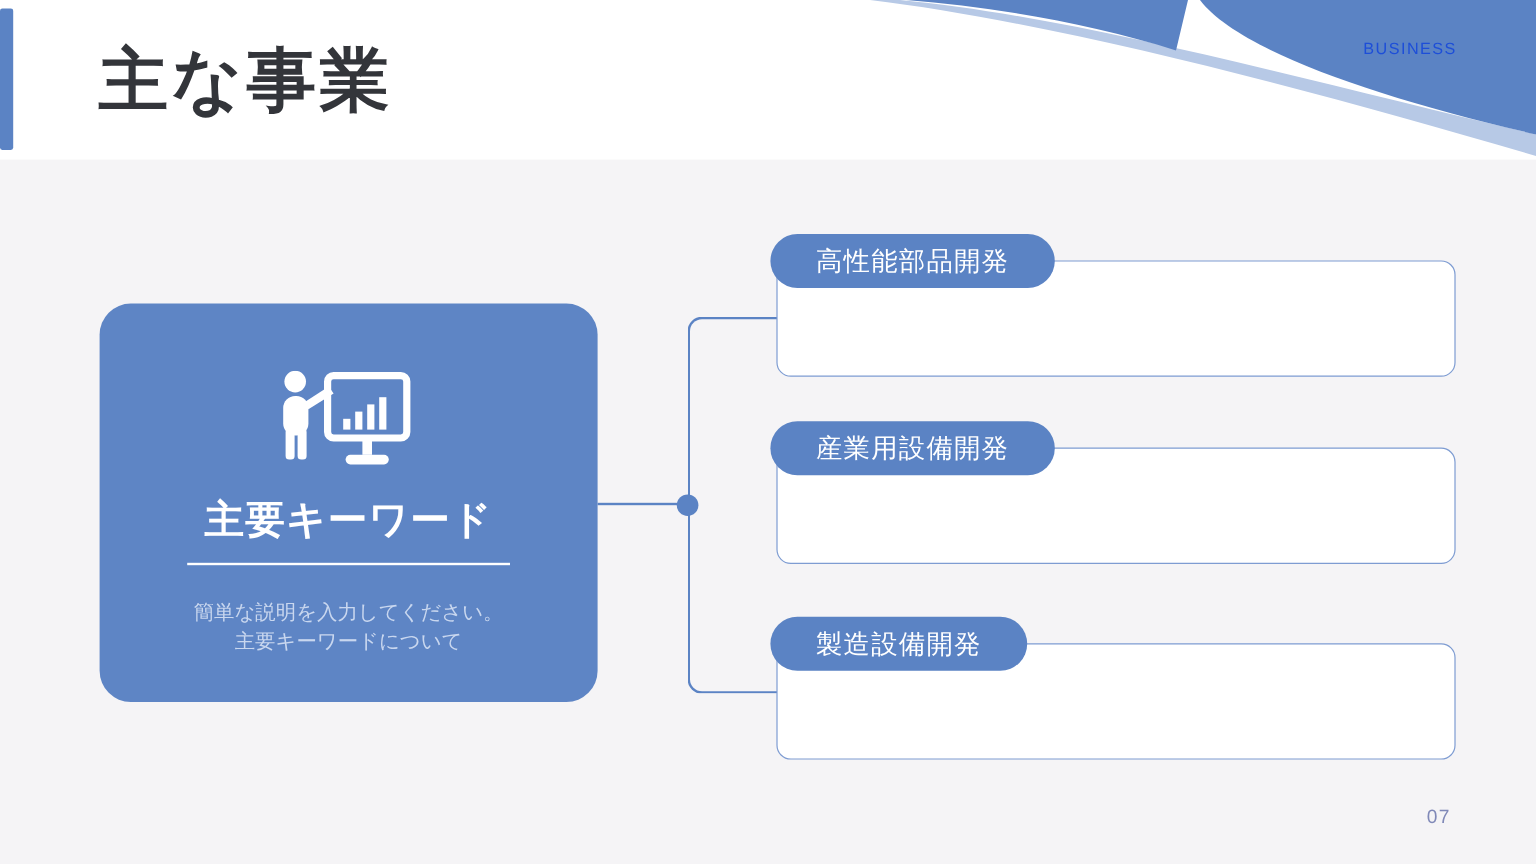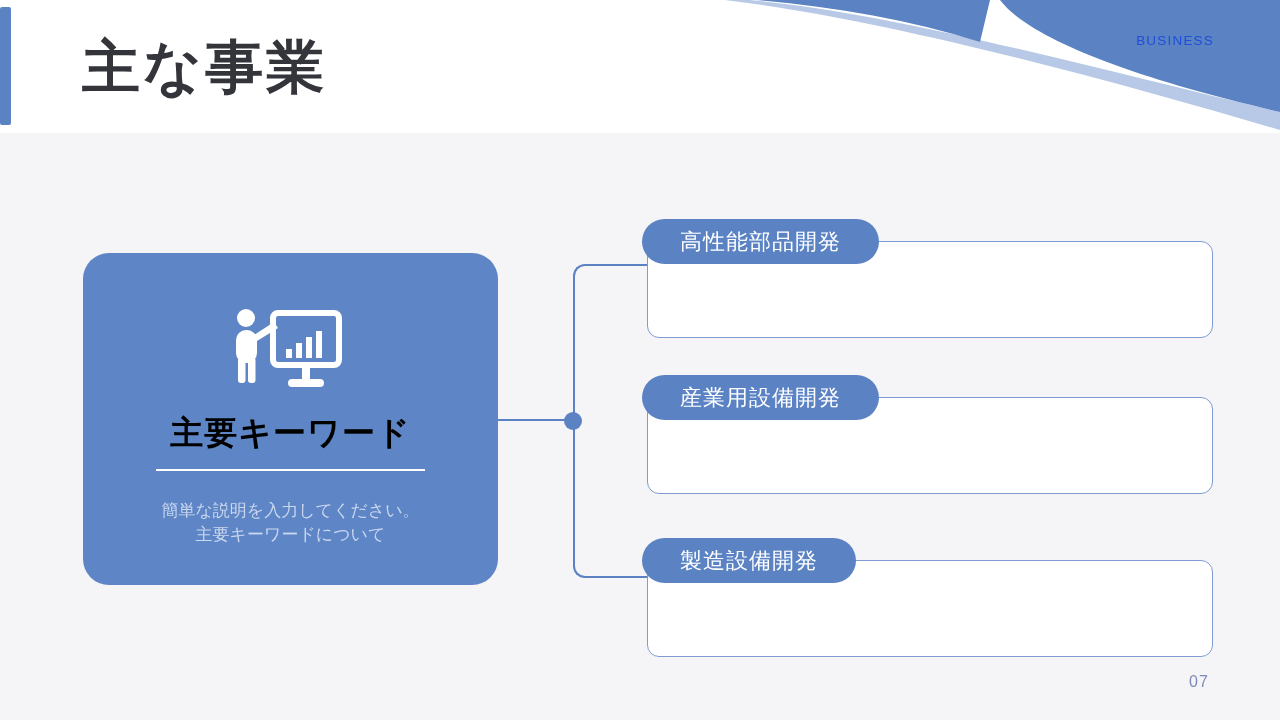--- a/index.html
+++ b/index.html
@@ -7,45 +7,45 @@
     position:relative;width:1280px;height:720px;overflow:hidden;
     background:#ffffff;
     font-family:"Liberation Sans","DejaVu Sans",sans-serif;
   }
   .body-bg{position:absolute;left:0;top:133px;width:1280px;height:587px;
     background:var(--body-bg,#f5f4f6);}
   
   .accent-bar{position:absolute;left:0;top:7px;width:11px;height:118px;
     background:var(--accent,#5b83c4);border-radius:2px;}
   .page-title{position:absolute;left:82px;top:36px;font-size:58px;line-height:1.1;
-    font-weight:900;color:var(--text-dark,#33353a);letter-spacing:3px;font-family:Liberation Serif, serif;}
+    font-weight:900;color:var(--text-dark,#33353a);letter-spacing:3px;}
   .swoosh{position:absolute;top:0;right:0;width:600px;height:140px;display:block;}
   .business-tag{position:absolute;top:33px;right:66px;color:#1d4ed8;
     font-size:13.5px;letter-spacing:1.2px;font-weight:500;z-index:3;}
   
   .keyword-card{position:absolute;left:83px;top:253px;width:415px;height:332px;
     background:var(--card,#5e85c5);border-radius:26px;
     display:flex;flex-direction:column;align-items:center;text-align:center;}
   .presenter-icon{margin-top:56px;width:122px;height:80px;}
-  .keyword-title{margin-top:22px;color:#000000;font-size:33px;font-weight:600;
+  .keyword-title{margin-top:22px;color:#ffffff;font-size:33px;font-weight:600;
     letter-spacing:1px;padding:0 14px 13px 14px;border-bottom:2px solid #ffffff;}
   .keyword-desc{margin-top:28px;color:#c9d7ef;font-size:17px;line-height:24px;}
   
   .connector-stem{position:absolute;left:498px;top:419px;width:76px;height:2px;
     background:var(--accent,#5b83c4);}
   .connector-branch{position:absolute;left:573px;top:264px;width:74px;height:310px;
     border-left:2px solid var(--accent,#5b83c4);
     border-top:2px solid var(--accent,#5b83c4);
     border-bottom:2px solid var(--accent,#5b83c4);
     border-radius:12px 0 0 12px;}
   .connector-dot{position:absolute;left:564px;top:412px;width:18px;height:18px;
     border-radius:50%;background:var(--accent,#5b83c4);}
   
   .item-box{position:absolute;left:647px;width:566px;height:97px;background:#ffffff;
-    border:1.5px solid var(--box-border,#7e9cd2);border-radius:12px;box-sizing:border-box;margin-top:24px;}
+    border:1.5px solid var(--box-border,#7e9cd2);border-radius:12px;box-sizing:border-box;}
   .item-box.b1{top:217px;} .item-box.b2{top:373px;} .item-box.b3{top:536px;padding-left:32px;}
   .item-pill{position:absolute;left:-6px;top:-23px;height:45px;border-radius:23px;
     background:var(--accent,#5b83c4);display:inline-flex;align-items:center;
     padding:0 38px;}
   .item-pill span{color:#ffffff;font-size:22px;font-weight:500;letter-spacing:1px;}
   .item-text{padding:33px 18px 0 32px;font-size:15.5px;line-height:24px;
     color:var(--text-body,#47474e);}
   
   .page-number{position:absolute;left:1189px;top:673px;font-size:16px;
     color:var(--page-number,#8089b8);letter-spacing:1px;}

